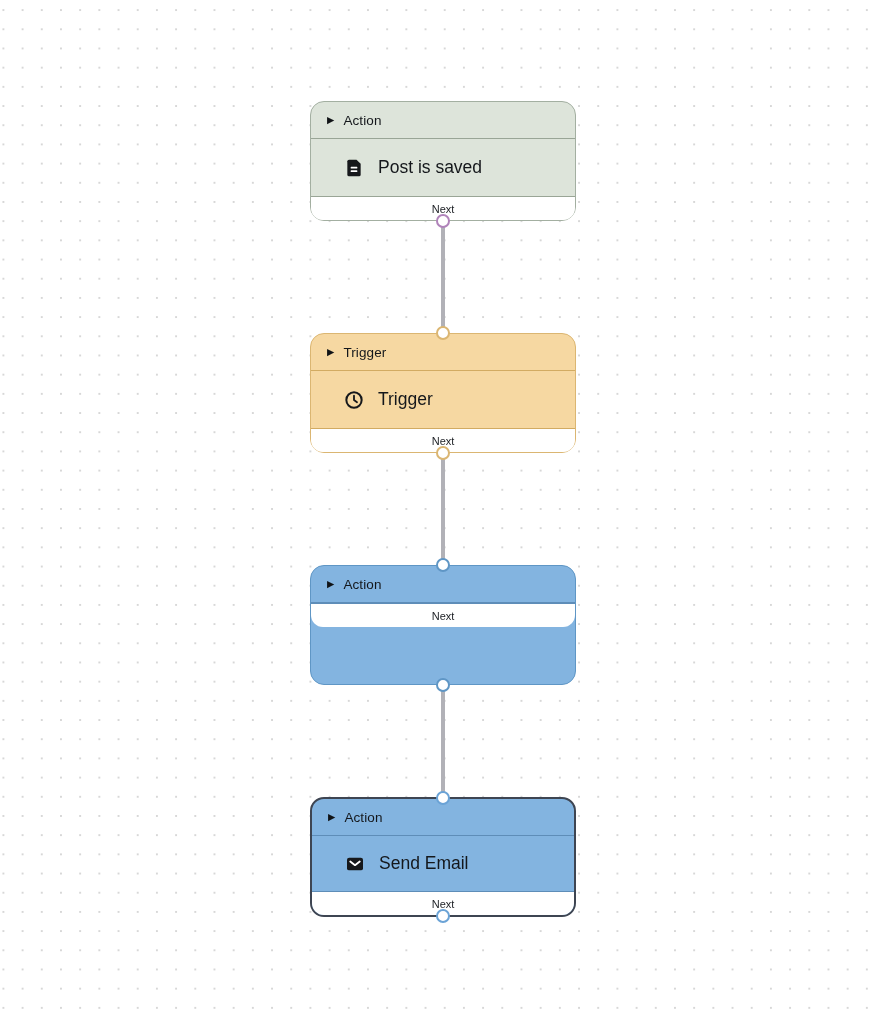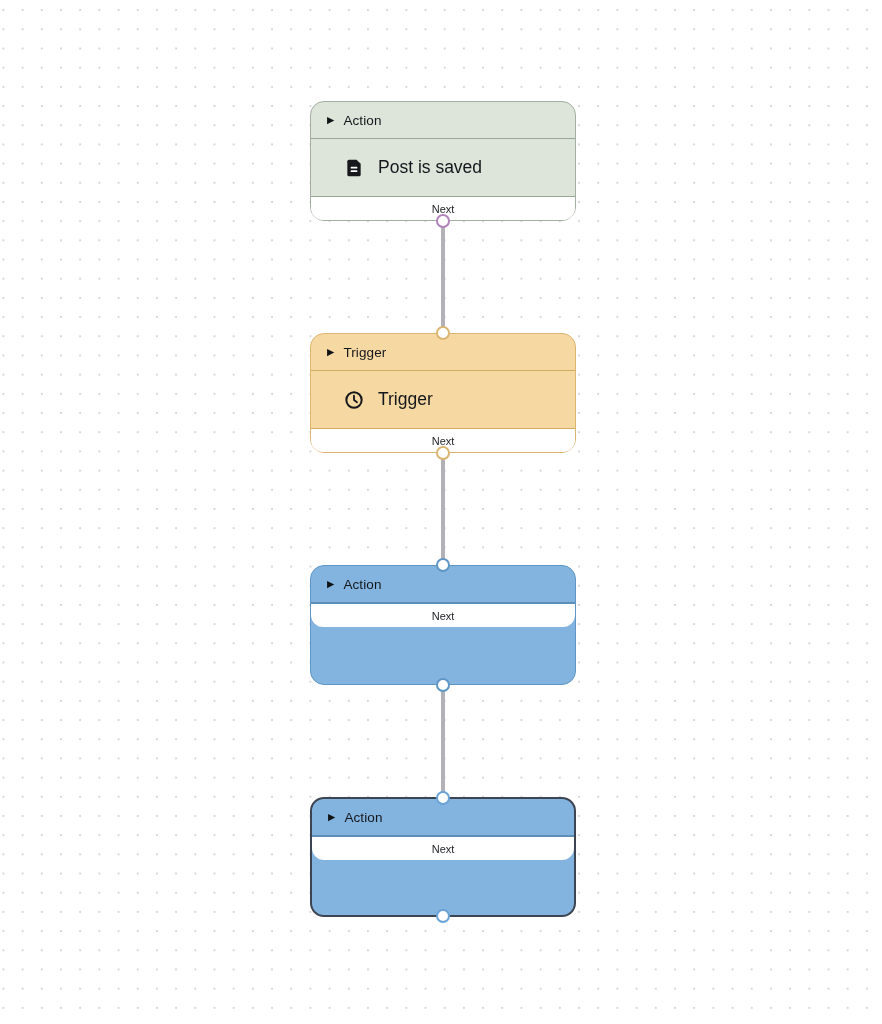--- a/index.html
+++ b/index.html
@@ -157,18 +157,25 @@
   </div>
   <div class="handle handle-top"></div>
   <div class="handle handle-bottom"></div>
 </div>
 
 <div class="node n3 selected" style="--background: #83b4e0; --border: #3e4552; --divider: #5e8db8; --handle: #6ba3d6; --text: #14171b; color: rgb(20, 23, 27);">
   <div class="node-header">
     <span class="collapse-triangle">▶</span>
     <span>Action</span>
   </div>
+  <div class="node-body">
+    <svg class="type-icon" viewBox="0 0 24 24">
+      <rect x="2.4" y="4.4" width="19.2" height="15.2" rx="2.6" fill="#16181b"></rect>
+      <polyline points="6.3,9 12,13.4 17.7,9" fill="none" stroke="#fff" stroke-width="2.2" stroke-linecap="round" stroke-linejoin="round"></polyline>
+    </svg>
+    <span>Send Email</span>
+  </div>
   <div class="node-footer">
     <span>Next</span>
   </div>
   <div class="handle handle-top"></div>
   <div class="handle handle-bottom"></div>
 </div>
 
 </body></html>

